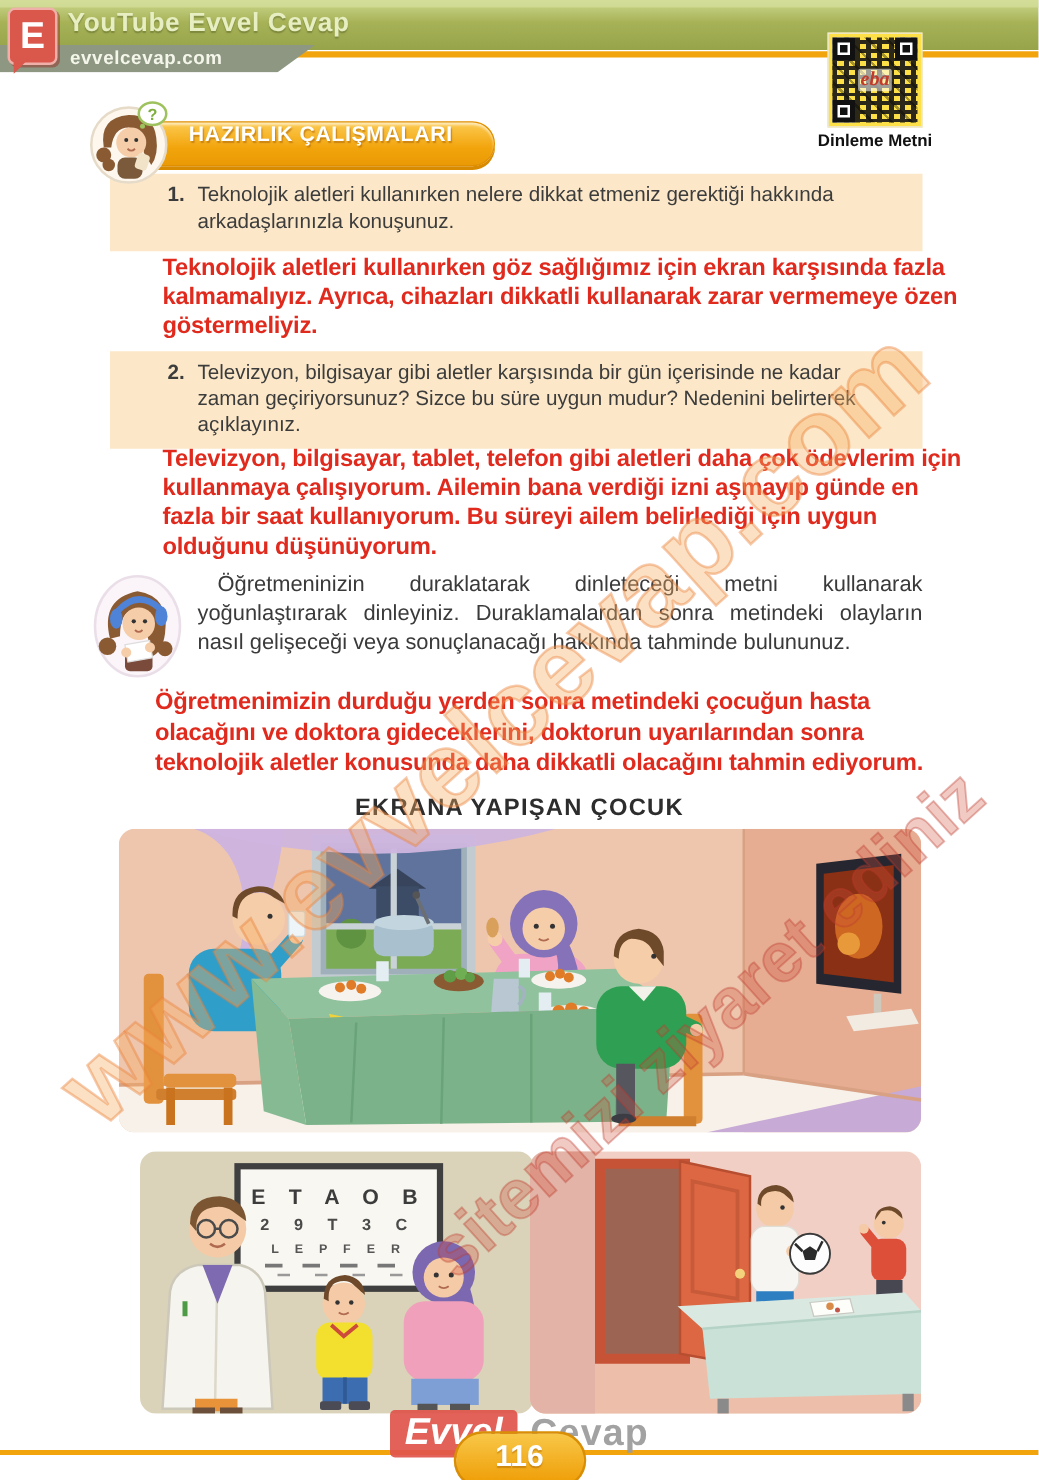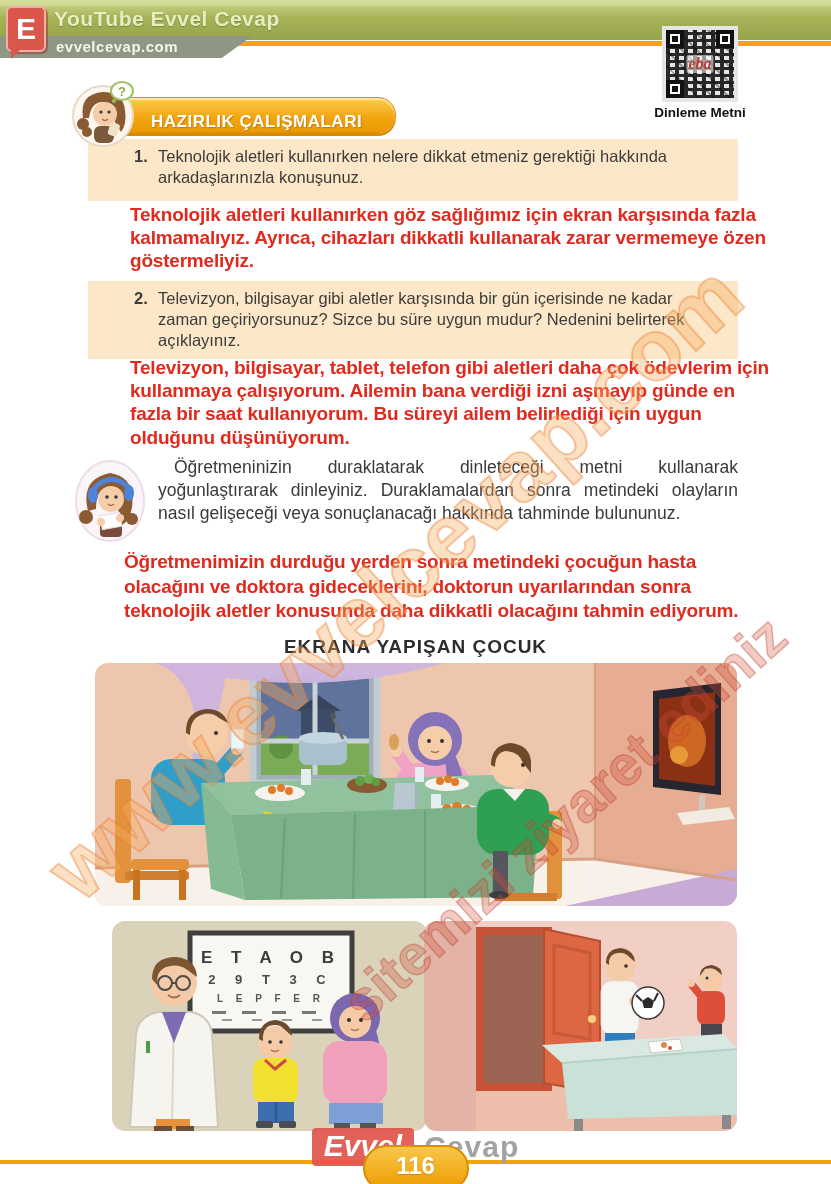--- a/index.html
+++ b/index.html
@@ -25,42 +25,42 @@
   .rule-top { position:absolute; top:41px; left:188px; right:0; height:5px; background:#f2a40c;
               border-radius:4px 0 0 4px; z-index:1; }
   .banner-pill { position:absolute; top:21px; left:50%; transform:translateX(-50%); width:312px; height:46px;
                  border-radius:24px; background:linear-gradient(#fdd56d, #f6ab13 55%, #ef9a02);
                  border:2px solid #e89414; z-index:5; display:flex; align-items:center; justify-content:center;
                  box-shadow:0 3px 7px rgba(180,120,0,.35), inset 0 2px 3px rgba(255,255,255,.7); }
   .banner-pill span { color:#fff; font-weight:bold; font-style:italic; font-size:20px; letter-spacing:.5px;
                       text-shadow:1px 1px 2px rgba(160,90,0,.6); }
 
   
-  .qr { position:absolute; top:26px; left:662px; width:76px; height:76px; background:#e5e5e5;
+  .qr { position:absolute; top:26px; left:662px; width:76px; height:76px; background:#fde047;
         border:1px solid #e8e8e8; z-index:6; }
   .qr-noise { position:absolute; inset:3px; opacity:.9;
       background-image:
         repeating-linear-gradient(0deg,#151515 0 3px,transparent 3px 7px),
         repeating-linear-gradient(90deg,#151515 0 4px,transparent 4px 9px); }
   .qr-noise2 { position:absolute; inset:3px; opacity:.35;
       background-image: repeating-linear-gradient(45deg,#000 0 2px,transparent 2px 11px); }
   .qr-finder { position:absolute; width:18px; height:18px; border:4px solid #111; background:#fff; }
   .qr-finder::after { content:""; position:absolute; inset:2px; background:#111; }
   .qr-f-tl { top:3px; left:3px; } .qr-f-tr { top:3px; right:3px; } .qr-f-bl { bottom:3px; left:3px; }
   .qr-brand { position:absolute; top:50%; left:50%; transform:translate(-50%,-50%);
               font-family:"Liberation Serif", serif; font-style:italic; font-weight:bold; color:#c23a2a;
               font-size:16px; background:rgba(255,255,255,.55); padding:0 2px; border-radius:2px; }
   .qr-caption { position:absolute; top:105px; left:645px; width:110px; text-align:center; font-size:13.5px;
                 font-weight:bold; color:#111; z-index:6; }
 
   
   .prep-pill { position:absolute; top:97px; left:108px; width:288px; height:36px; border-radius:18px;
                background:linear-gradient(#fccb51,#f2a40c 60%,#e99a05); border:1px solid #e08f00;
                box-shadow:0 3px 0 #d88a00, inset 0 2px 2px rgba(255,255,255,.6);
-               display:flex; align-items:flex-end; padding-left:42px; z-index:4; }
+               display:flex; align-items:flex-start; padding-left:42px; z-index:4; }
   .prep-pill span { color:#fff; font-weight:bold; font-size:17px; letter-spacing:.5px;
                     text-shadow:1px 1px 1px rgba(160,90,0,.5); }
   .prep-icon { position:absolute; top:79px; left:69px; width:70px; height:70px; z-index:5; }
 
   .qbox { position:absolute; left:88px; width:650px; background:#fce8c8; padding:7px 16px 8px 46px;
           font-size:16.5px; color:#3c3c3c; line-height:1.27; }
   .qrow { display:flex; }
   .qnum { font-weight:bold; flex:0 0 24px; }
   #qbox1 { top:139px; min-height:62px; }
   #qbox2 { top:281px; min-height:71px; }

